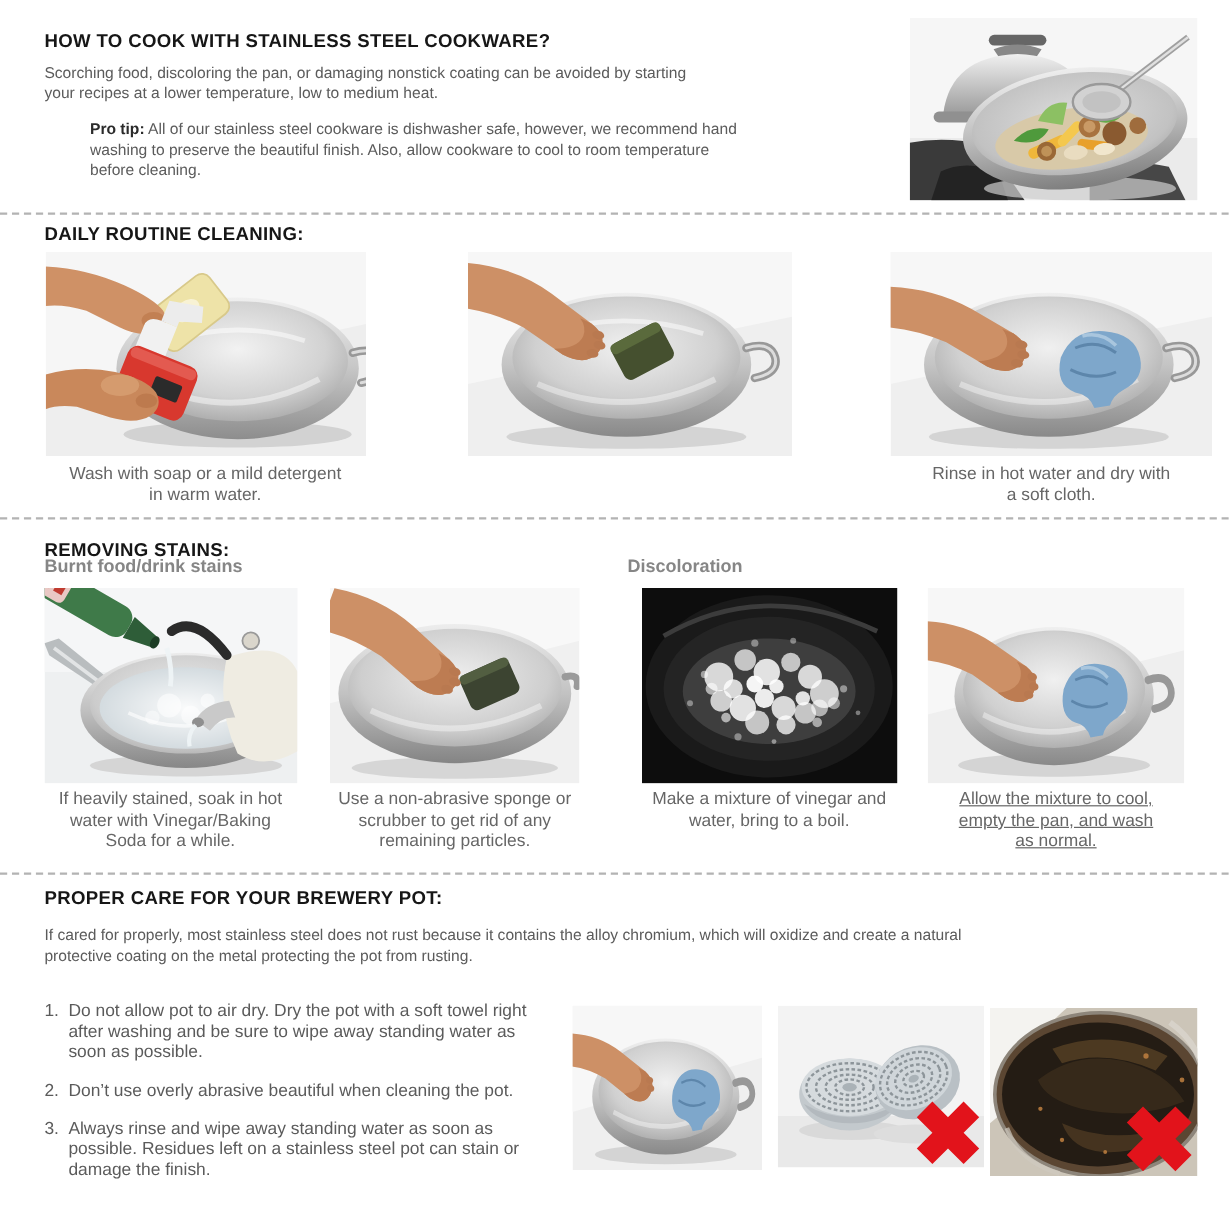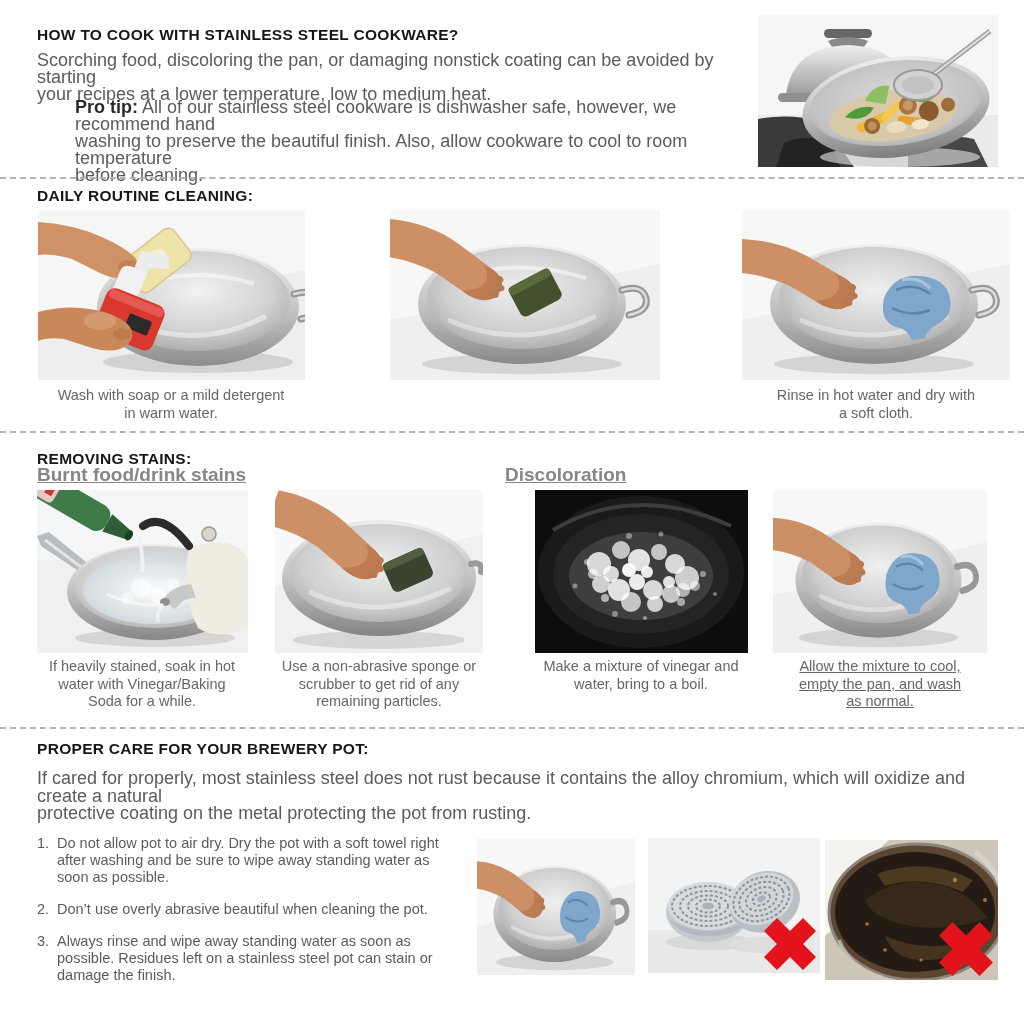--- a/index.html
+++ b/index.html
@@ -1,22 +1,22 @@
 <!DOCTYPE html>
 <html style="--heading: #161616; --body: #5b5b5b; --caption: #666666; --subheading: #868686; --divider: #b3b3b3; --accent-red: #e2131b;"><head>
 <meta charset="utf-8">
 <style>
   * { margin:0; padding:0; box-sizing:border-box; }
   html,body { width:1024px; height:1024px; }
   body { font-family:"Liberation Sans", sans-serif; background:#ffffff; position:relative; overflow:hidden;
          color:var(--body,#5b5b5b); }
   .abs { position:absolute; }
   .sec-title { font-weight:bold; color:var(--heading,#161616); font-size:15.5px; letter-spacing:.3px; }
-  .body-text { font-size:18px; color:var(--body,#5b5b5b); line-height:17px; white-space:pre-line; }
-  .sub-label { font-weight:bold; color:var(--subheading,#868686); font-size:19px;text-decoration:underline; }
+  .body-text { font-size:13px; color:var(--body,#5b5b5b); line-height:17px; white-space:pre-line; }
+  .sub-label { font-weight:bold; color:var(--subheading,#868686); font-size:15px; }
   .caption { font-size:14.5px; color:var(--caption,#666666); line-height:17.5px; text-align:center; white-space:pre-line; }
   .divider { border-top:2px dashed var(--divider,#b3b3b3); width:1024px; left:0; position:absolute; }
   .photo { position:absolute; overflow:hidden; }
   .photo svg { display:block; width:100%; height:100%; }
   .tip { display:flex; margin-bottom:15px; font-size:14.5px; line-height:17px; color:var(--body,#5b5b5b); }
   .tip-num { flex:none; width:20px; }
   .tip-text { white-space:pre-line; }
   b.protip { color:#2b2b2b; }
 </style>
 </head>
@@ -214,21 +214,21 @@
 
   <div class="abs caption" style="left:41px; top:387px; width:260px;">Wash with soap or a mild detergent
 in warm water.</div>
   <div class="abs caption" style="left:756px; top:387px; width:240px;">Rinse in hot water and dry with
 a soft cloth.</div>
 
   <div class="divider" style="top:431px;"></div>
 
   <div class="abs sec-title" style="left:37px; top:450px;">REMOVING STAINS:</div>
   <div class="abs sub-label" style="left:37px; top:464px;">Burnt food/drink stains</div>
-  <div class="abs sub-label" style="left:505px; top:464px;">Discoloration</div>
+  <div class="abs sub-label" style="left:523px; top:464px;">Discoloration</div>
 
   <figure class="photo" style="left:37px; top:490px; width:211px; height:163px;">
     <svg viewBox="0 0 211 163" preserveAspectRatio="none">
       <defs>
         <linearGradient id="s5o" x1="0" y1="0" x2="0" y2="1">
             <stop offset="0" stop-color="#ececec"></stop>
             <stop offset=".5" stop-color="#c0c0c0"></stop>
             <stop offset="1" stop-color="#878787"></stop>
           </linearGradient>
         <radialGradient id="s5i" cx=".5" cy=".42" r=".8">

